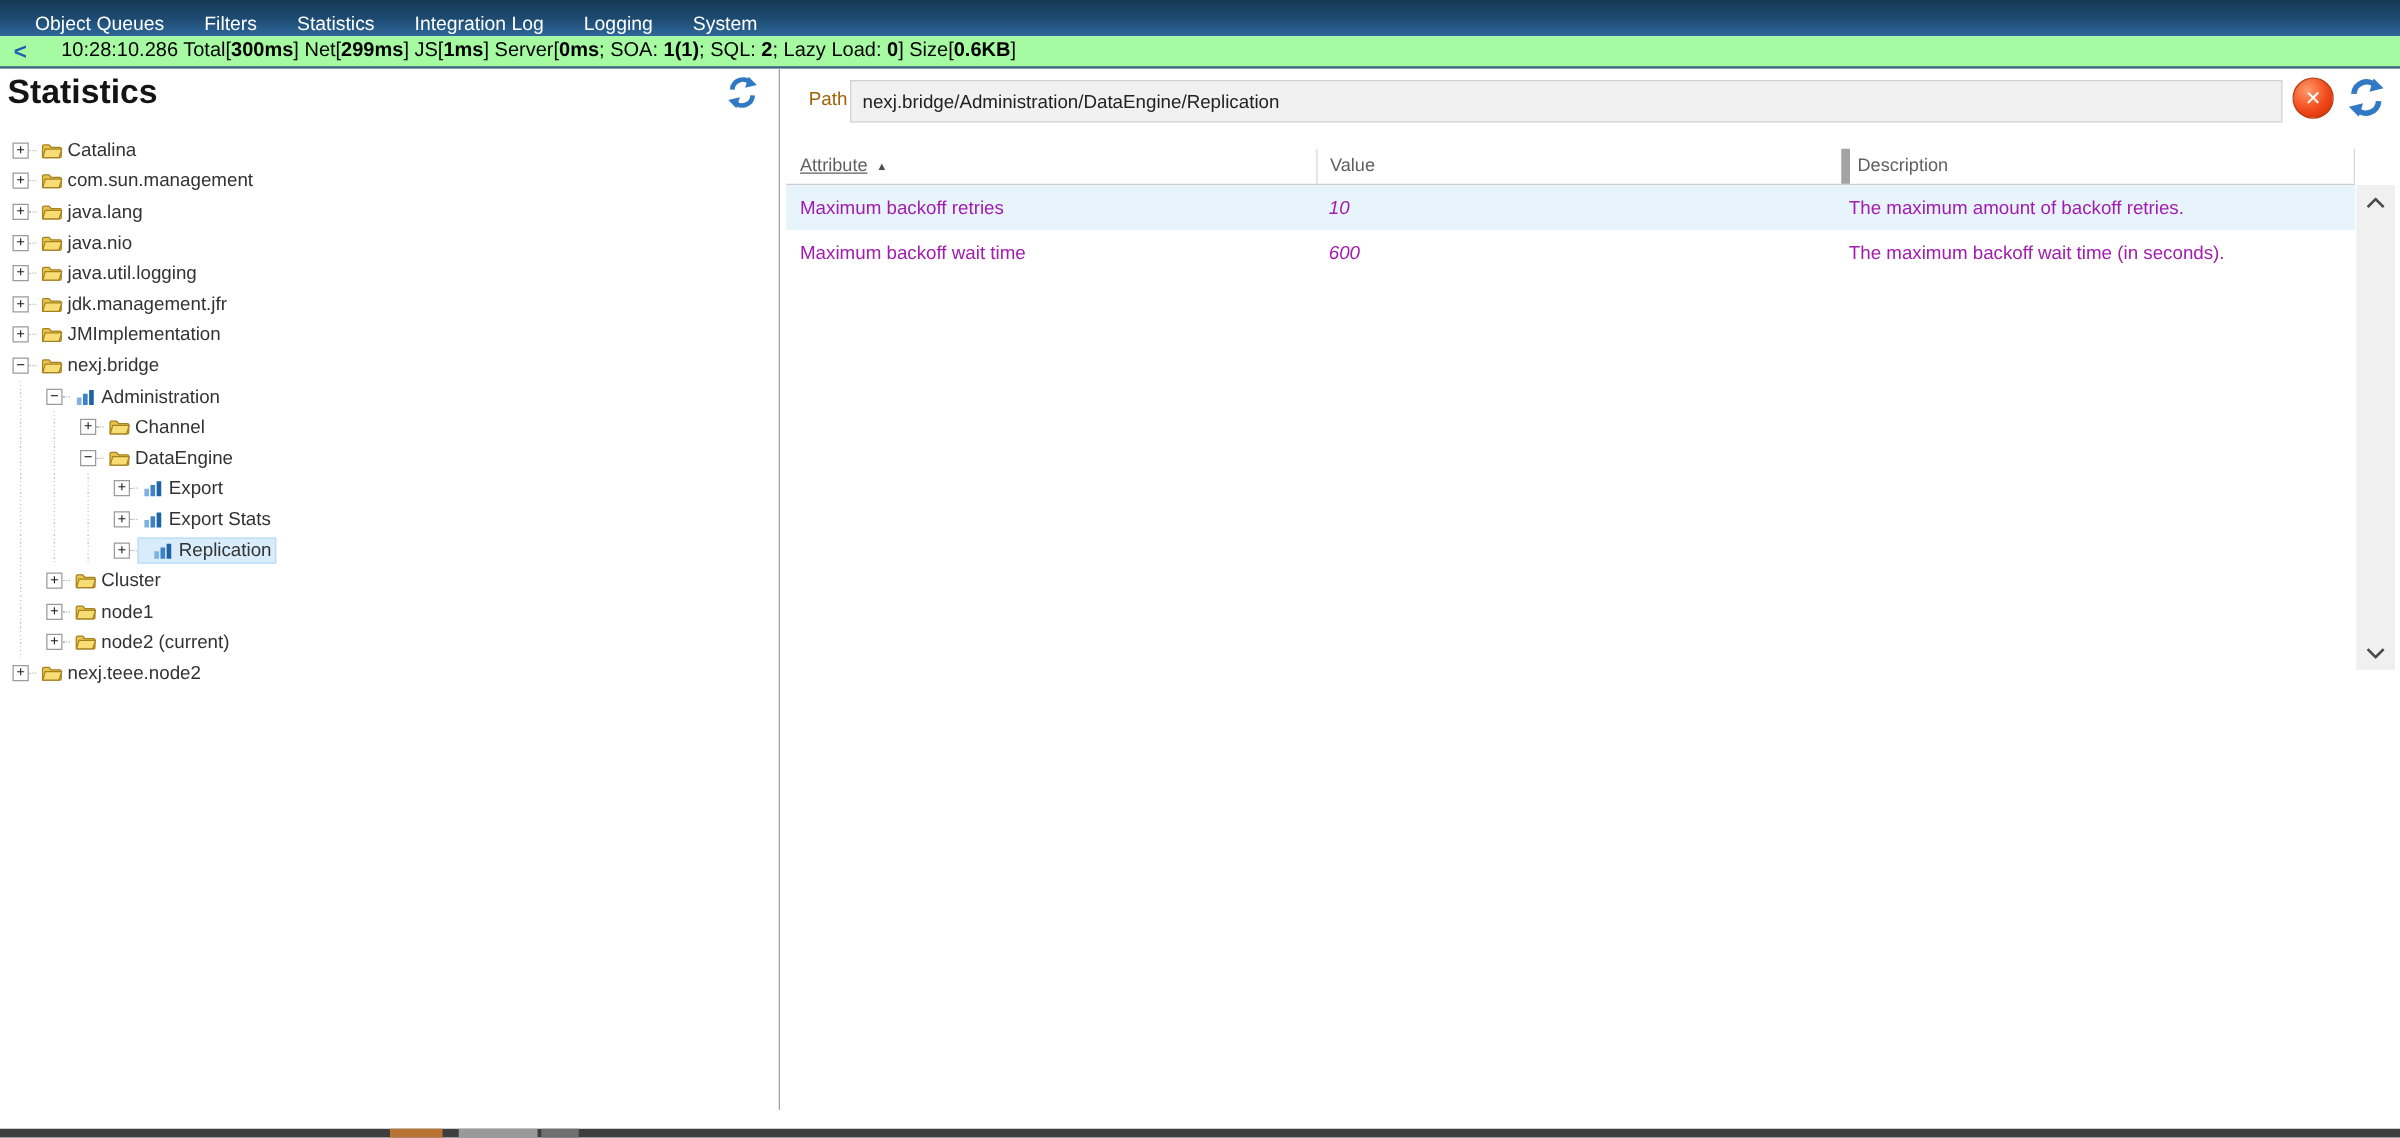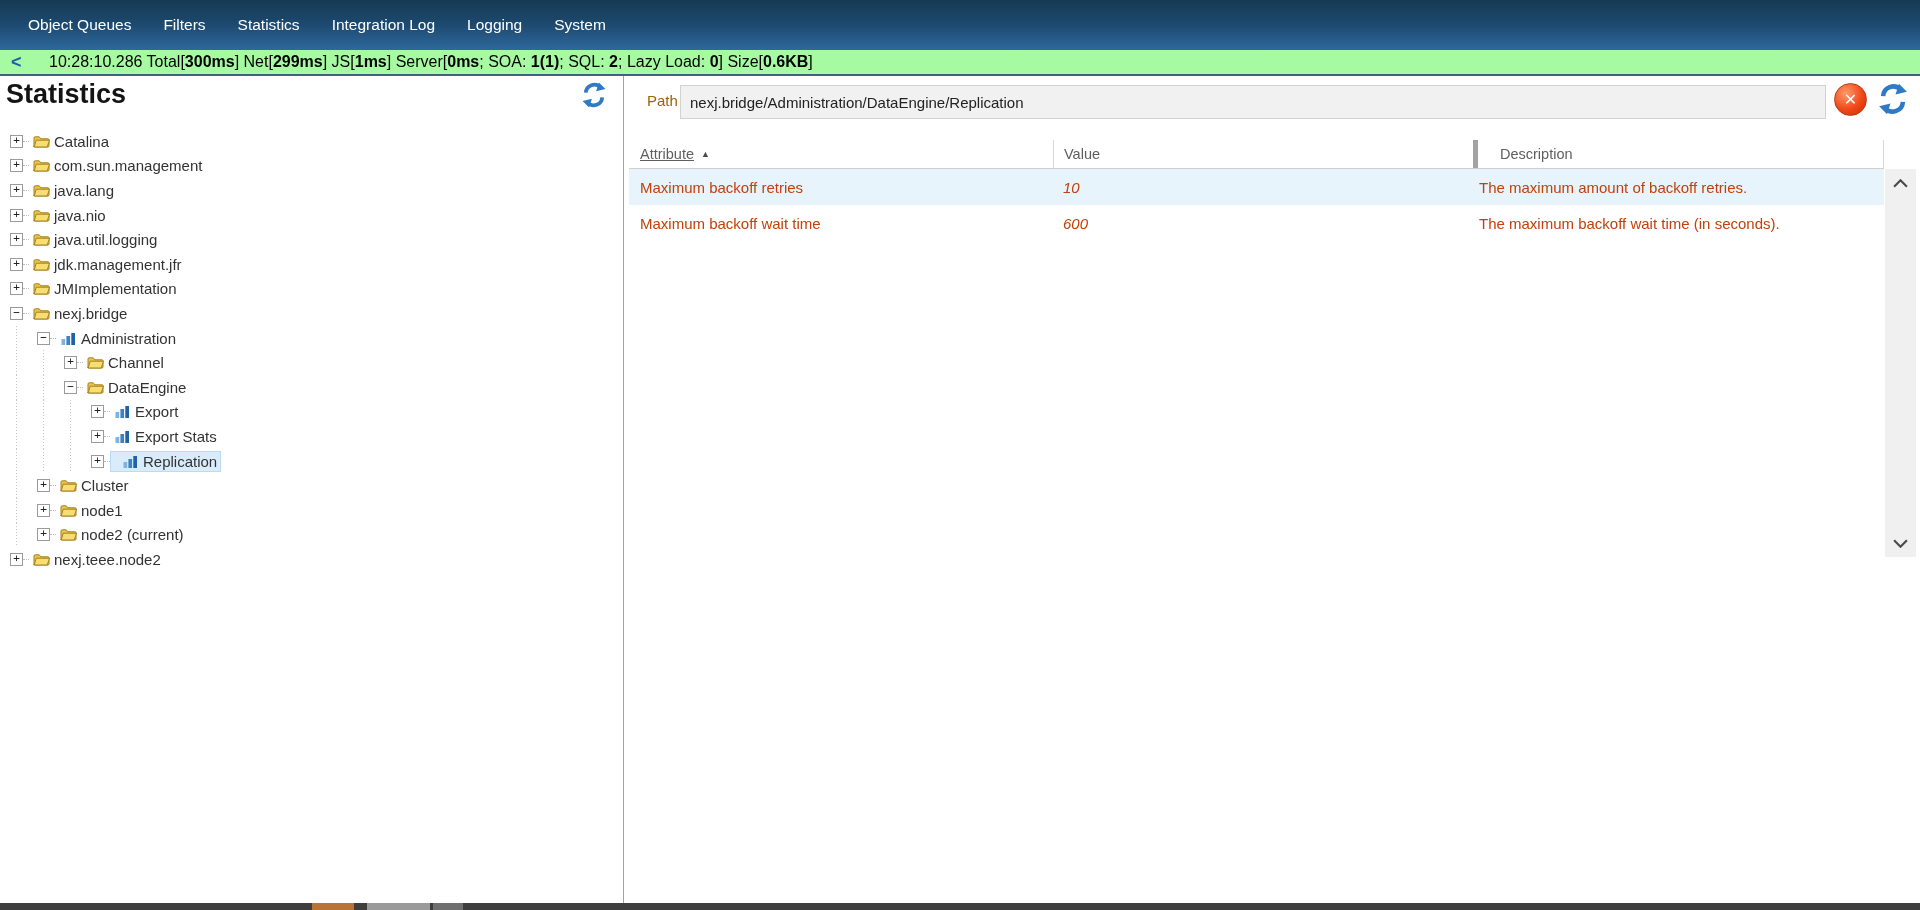--- a/index.html
+++ b/index.html
@@ -1,21 +1,21 @@
 <!DOCTYPE html>
 <html><head>
 <meta charset="utf-8">
 <style>
   * { margin:0; padding:0; box-sizing:border-box; }
   html,body { width:1920px; height:910px; overflow:hidden; background:#fff;
     font-family:"Liberation Sans","DejaVu Sans",sans-serif; }
 
   
-  .menubar { height:50px; background:linear-gradient(180deg,#163a53 0%,#1d4a70 50%,#2e689c 100%);
-    display:flex; align-items:center; padding-left:12px; }
+  .menubar { height:29px; background:linear-gradient(180deg,#163a53 0%,#1d4a70 50%,#2e689c 100%);
+    display:flex; align-items:flex-end; padding-left:12px; }
   .menu-item { color:#ffffff; font-size:15.5px; padding:0 16px; cursor:default; white-space:nowrap; }
 
   
   .statusbar { height:26px; background:#a6fba2; border-bottom:2px solid #3c6384;
     display:flex; align-items:center; font-size:16px; color:#000; }
   .back-arrow { color:#1d5fae; font-weight:bold; font-size:18px; margin-left:11px; width:22px; cursor:pointer; }
   .status-text { margin-left:16px; white-space:nowrap; }
   .status-text b { font-weight:bold; }
 
   
@@ -48,26 +48,26 @@
     background:radial-gradient(circle at 35% 30%,#ff9a6a 0%,#f0481a 55%,#cf2d00 95%);
     border:1px solid #b63c10; color:#fff; display:flex; align-items:center; justify-content:center;
     font-size:16px; font-weight:bold; cursor:pointer; }
   .rp-refresh { position:absolute; left:1252px; top:6px; width:34px; height:34px; cursor:pointer; }
 
   .grid-header { position:absolute; top:64px; left:5px; width:1255px; height:29px; display:flex;
     font-size:14.5px; color:#5f5f5f; border-bottom:1px solid #cfcfcf; }
   .gh-cell { display:flex; align-items:center; cursor:pointer; }
   .gh-1 { width:424px; padding-left:11px; }
   .gh-2 { width:420px; padding-left:10px; border-left:1px solid #d8d8d8; }
-  .gh-3 { flex:1; padding-left:22px; border-left:5px solid #a3a3a3; border-right:1px solid #d8d8d8; }
+  .gh-3 { flex:1; padding-left:6px; border-left:7px solid #a3a3a3; border-right:1px solid #d8d8d8; }
   .gh-1 .col-label { text-decoration:underline; }
   .sort-arrow { font-size:9px; color:#4c4c4c; margin-left:7px; }
 
   .grid-rows { position:absolute; top:93px; left:5px; width:1255px; }
-  .grid-row { display:flex; height:36px; align-items:center; font-size:15px; color:#c2410c; }
+  .grid-row { display:flex; height:36px; align-items:center; font-size:15px; color:#a21caf; }
   .grid-row:nth-child(1) { background:#e7f4fc; }
   .gr-1 { width:424px; padding-left:11px; }
   .gr-2 { width:420px; padding-left:10px;font-style:italic; }
   .gr-3 { flex:1; padding-left:6px; }
 
   .scrollbar { position:absolute; left:1261px; top:93px; width:31px; height:388px; background:#f0f0f0;
     display:flex; flex-direction:column; justify-content:space-between; align-items:center; padding:6px 0; }
   .sb-arrow { width:100%; height:16px; display:flex; align-items:center; justify-content:center; cursor:pointer; }
 
   

